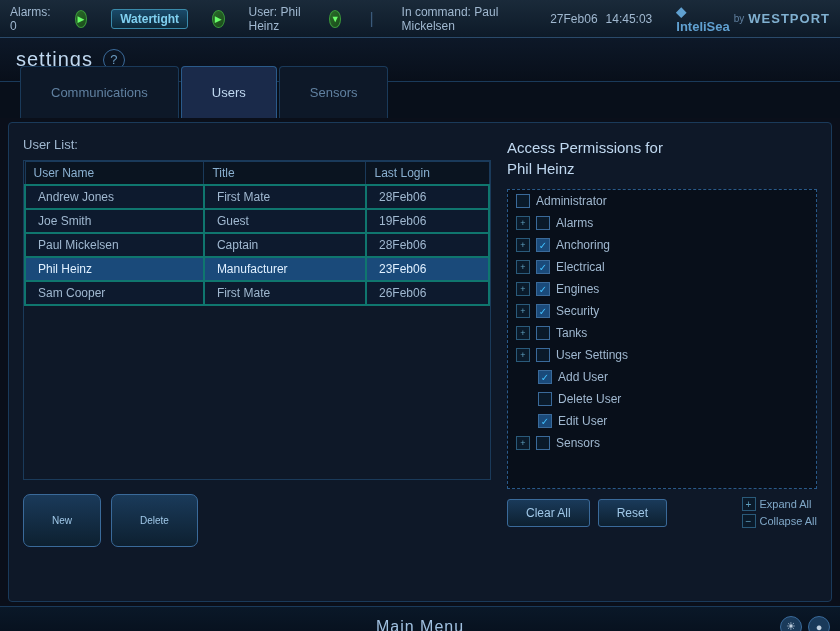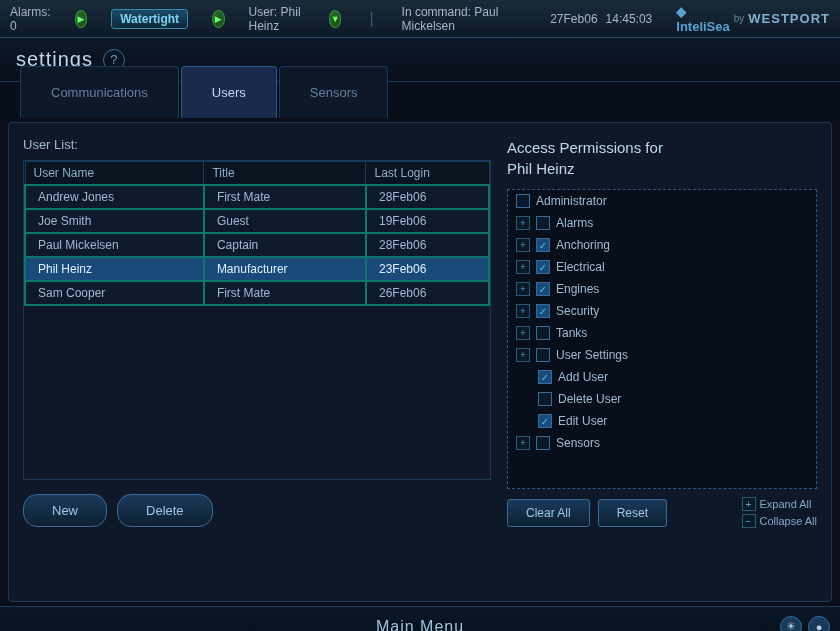--- a/index.html
+++ b/index.html
@@ -188,27 +188,27 @@
       border: 1px solid #1a3a5a;
     }
 
     
     .bottom-buttons {
       display: flex;
       gap: 10px;
       margin-top: 14px;
     }
     .btn {
-      padding: 8px 28px;
+      padding: 20px 28px;
       background: linear-gradient(to bottom, #1a3a5a, #0d2030);
       border: 1px solid #3a6a9a;
       color: #a0c8e8;
-      font-size: 13px;
-      cursor: pointer;
-      border-radius: 14px;
+      font-size: 10px;
+      cursor: pointer;
+      border-radius: 7px;
     }
 
     
     .permissions-panel {
       flex: 1;
     }
     .permissions-title {
       font-size: 15px;
       color: #c0d8f0;
       margin-bottom: 10px;

